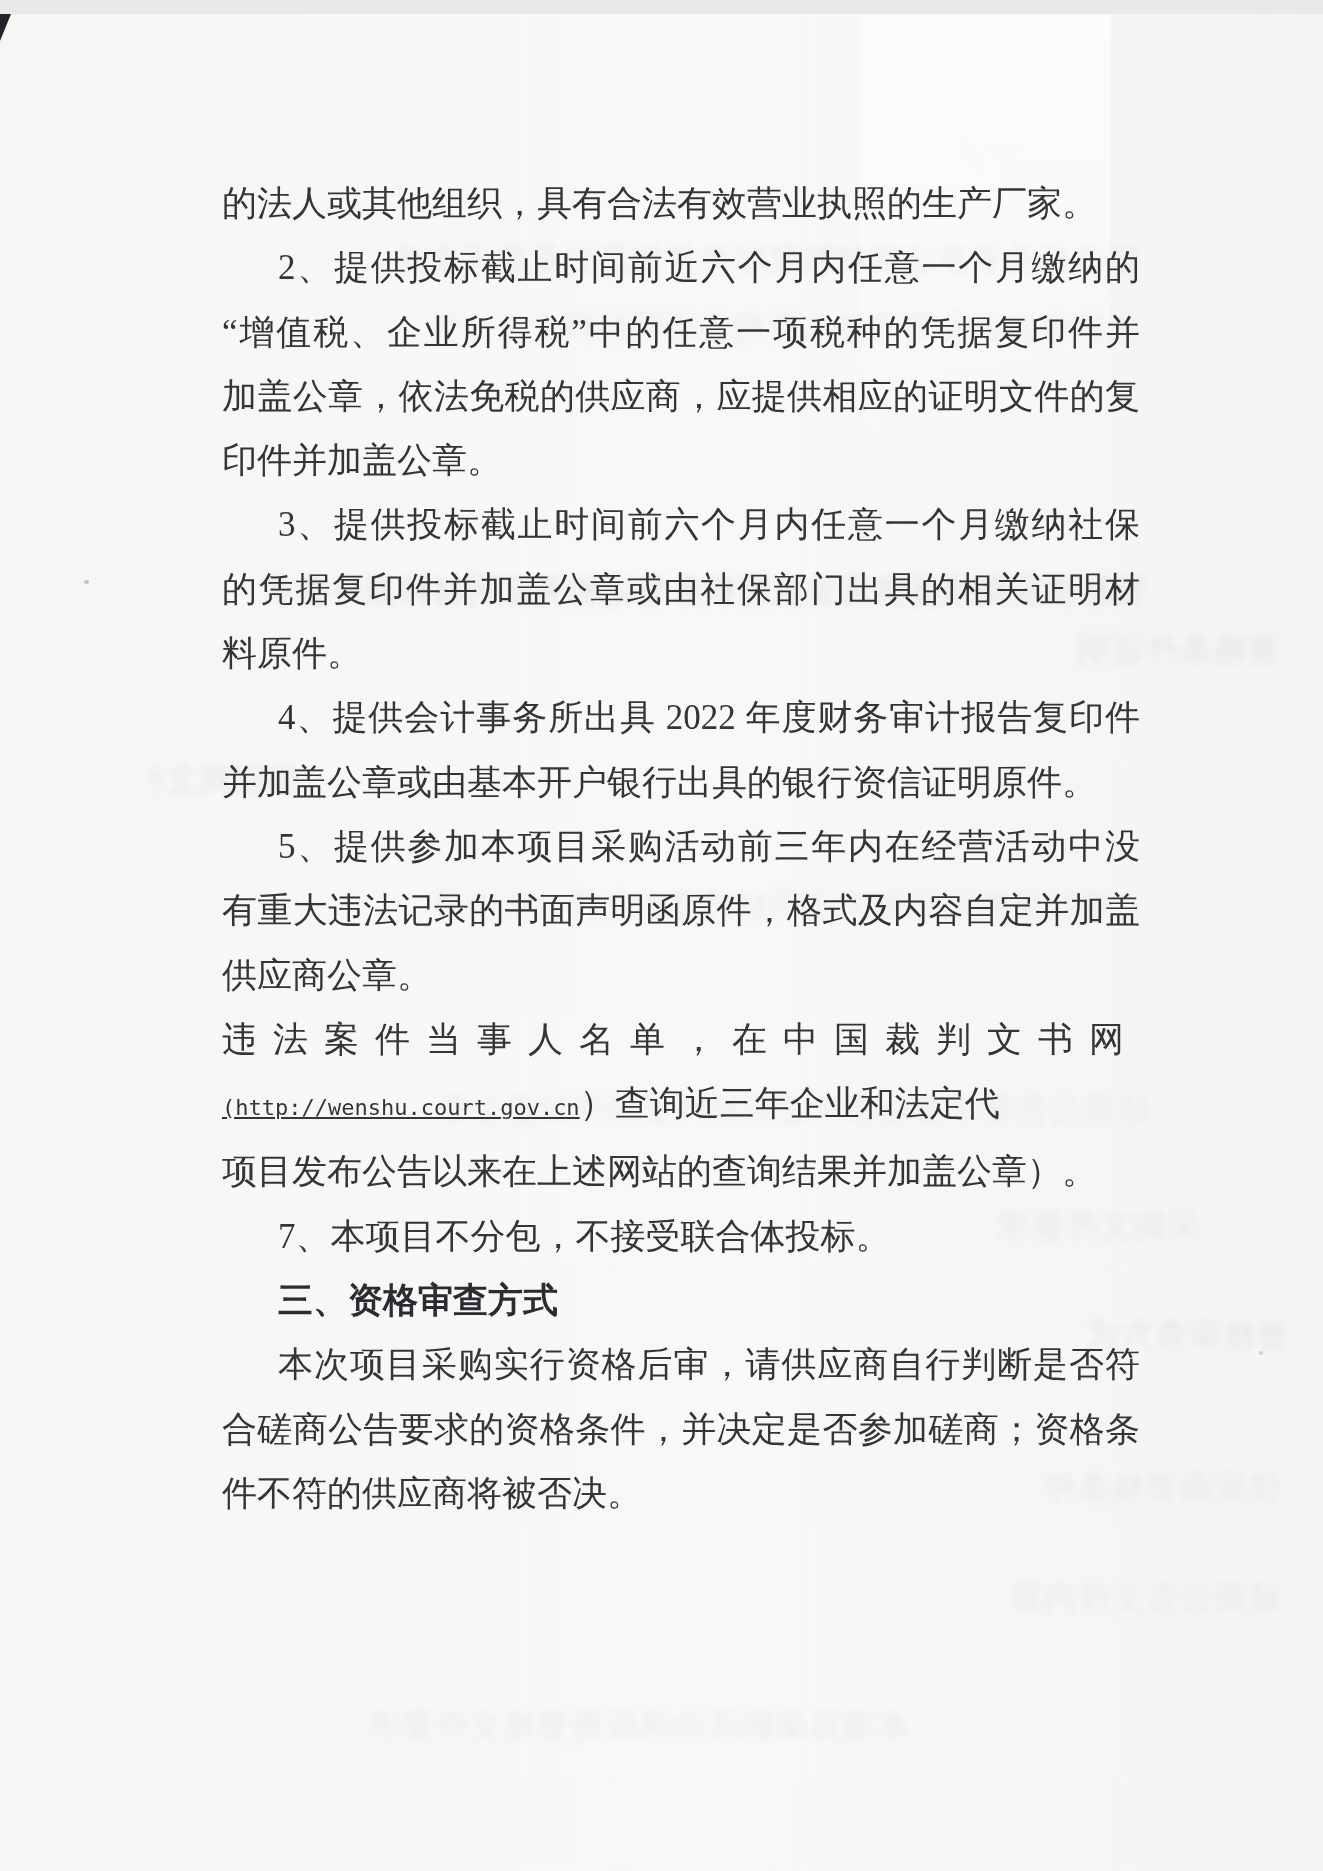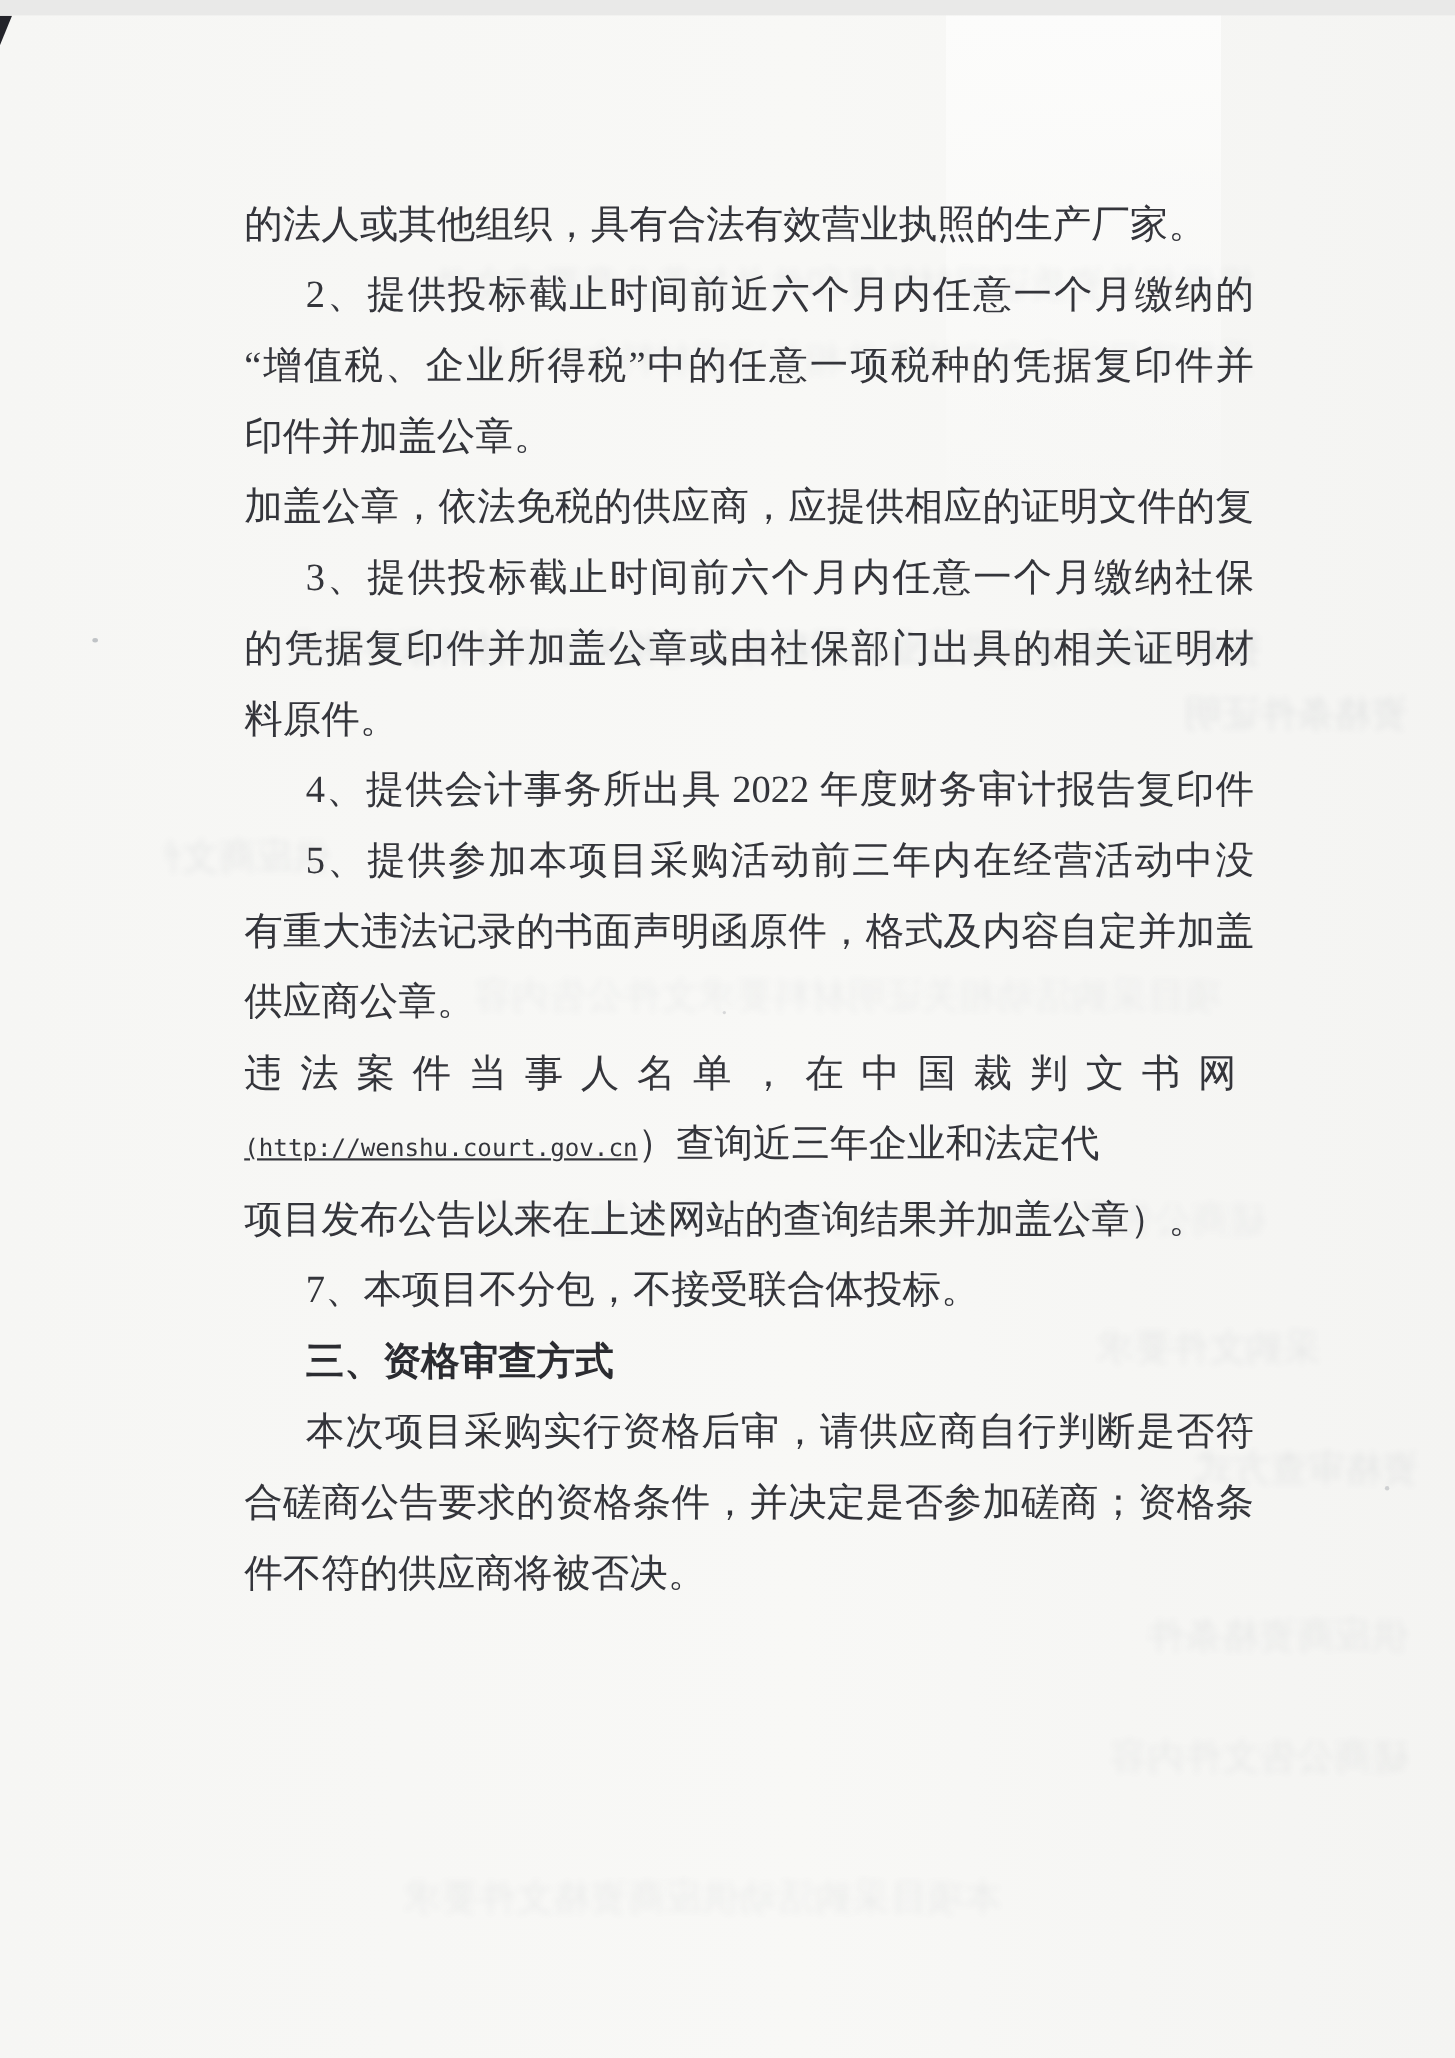--- a/index.html
+++ b/index.html
@@ -78,26 +78,27 @@
     <div class="bt">资格审查方式</div>
     <div class="bt">供应商资格条件</div>
     <div class="bt">磋商公告文件内容</div>
     <div class="bt">本项目采购活动供应商资格文件要求</div>
   </div>
 
   <div class="doc">
     <div class="line">的法人或其他组织，具有合法有效营业执照的生产厂家。</div>
     <div class="line fill indent">2、提供投标截止时间前近六个月内任意一个月缴纳的</div>
     <div class="line fill">“增值税、企业所得税”中的任意一项税种的凭据复印件并</div>
+    <div class="line fill">加盖公章，依法免税的供应商，应提供相应的证明文件的复</div>
     <div class="line">印件并加盖公章。</div>
-    <div class="line fill">加盖公章，依法免税的供应商，应提供相应的证明文件的复</div>
     <div class="line fill indent">3、提供投标截止时间前六个月内任意一个月缴纳社保</div>
     <div class="line fill">的凭据复印件并加盖公章或由社保部门出具的相关证明材</div>
     <div class="line">料原件。</div>
     <div class="line fill indent">4、提供会计事务所出具 2022 年度财务审计报告复印件</div>
+    <div class="line">并加盖公章或由基本开户银行出具的银行资信证明原件。</div>
     <div class="line fill indent">5、提供参加本项目采购活动前三年内在经营活动中没</div>
     <div class="line fill">有重大违法记录的书面声明函原件，格式及内容自定并加盖</div>
     <div class="line">供应商公章。</div>
     <div class="line fill ls16">违法案件当事人名单，在中国裁判文书网</div>
     <div class="line">
       <span class="latin latin-b">(http://wenshu.court.gov.cn</span><span>）查询近三年企业和法定代</span>
     </div>
     <div class="line">项目发布公告以来在上述网站的查询结果并加盖公章）。</div>
     <div class="line indent">7、本项目不分包，不接受联合体投标。</div>
     <div class="line indent heading">三、资格审查方式</div>

